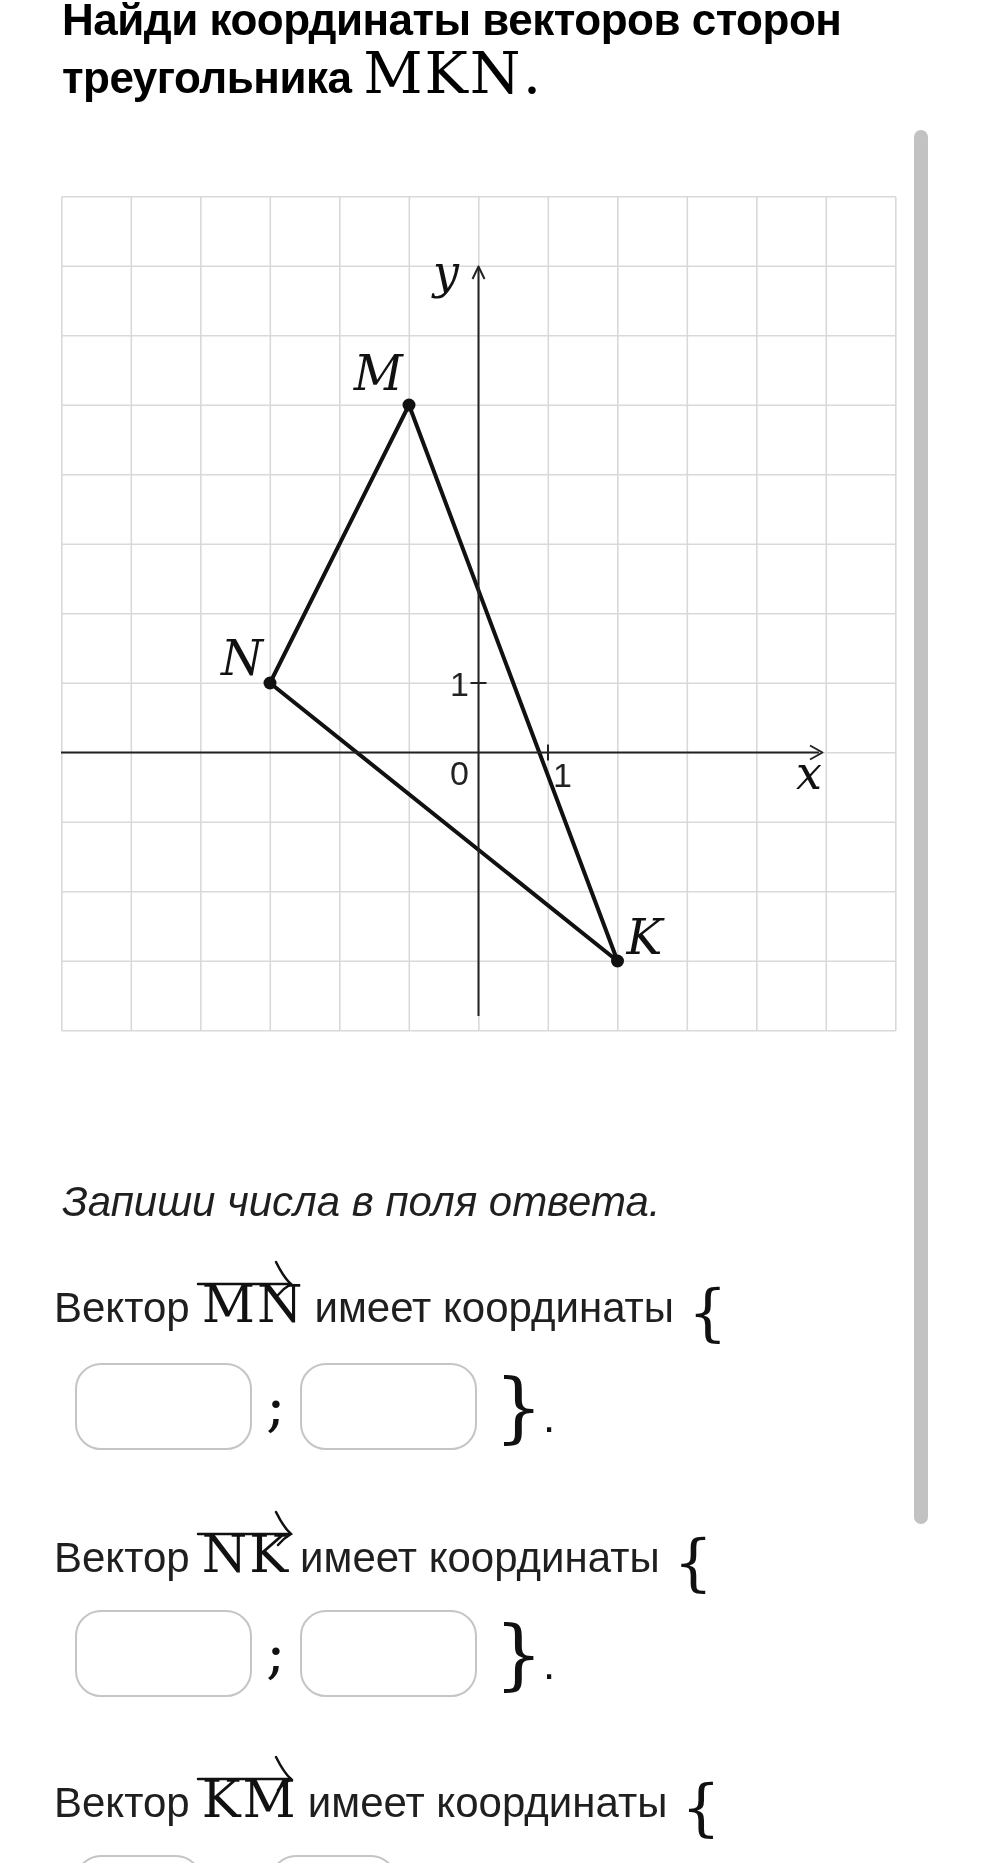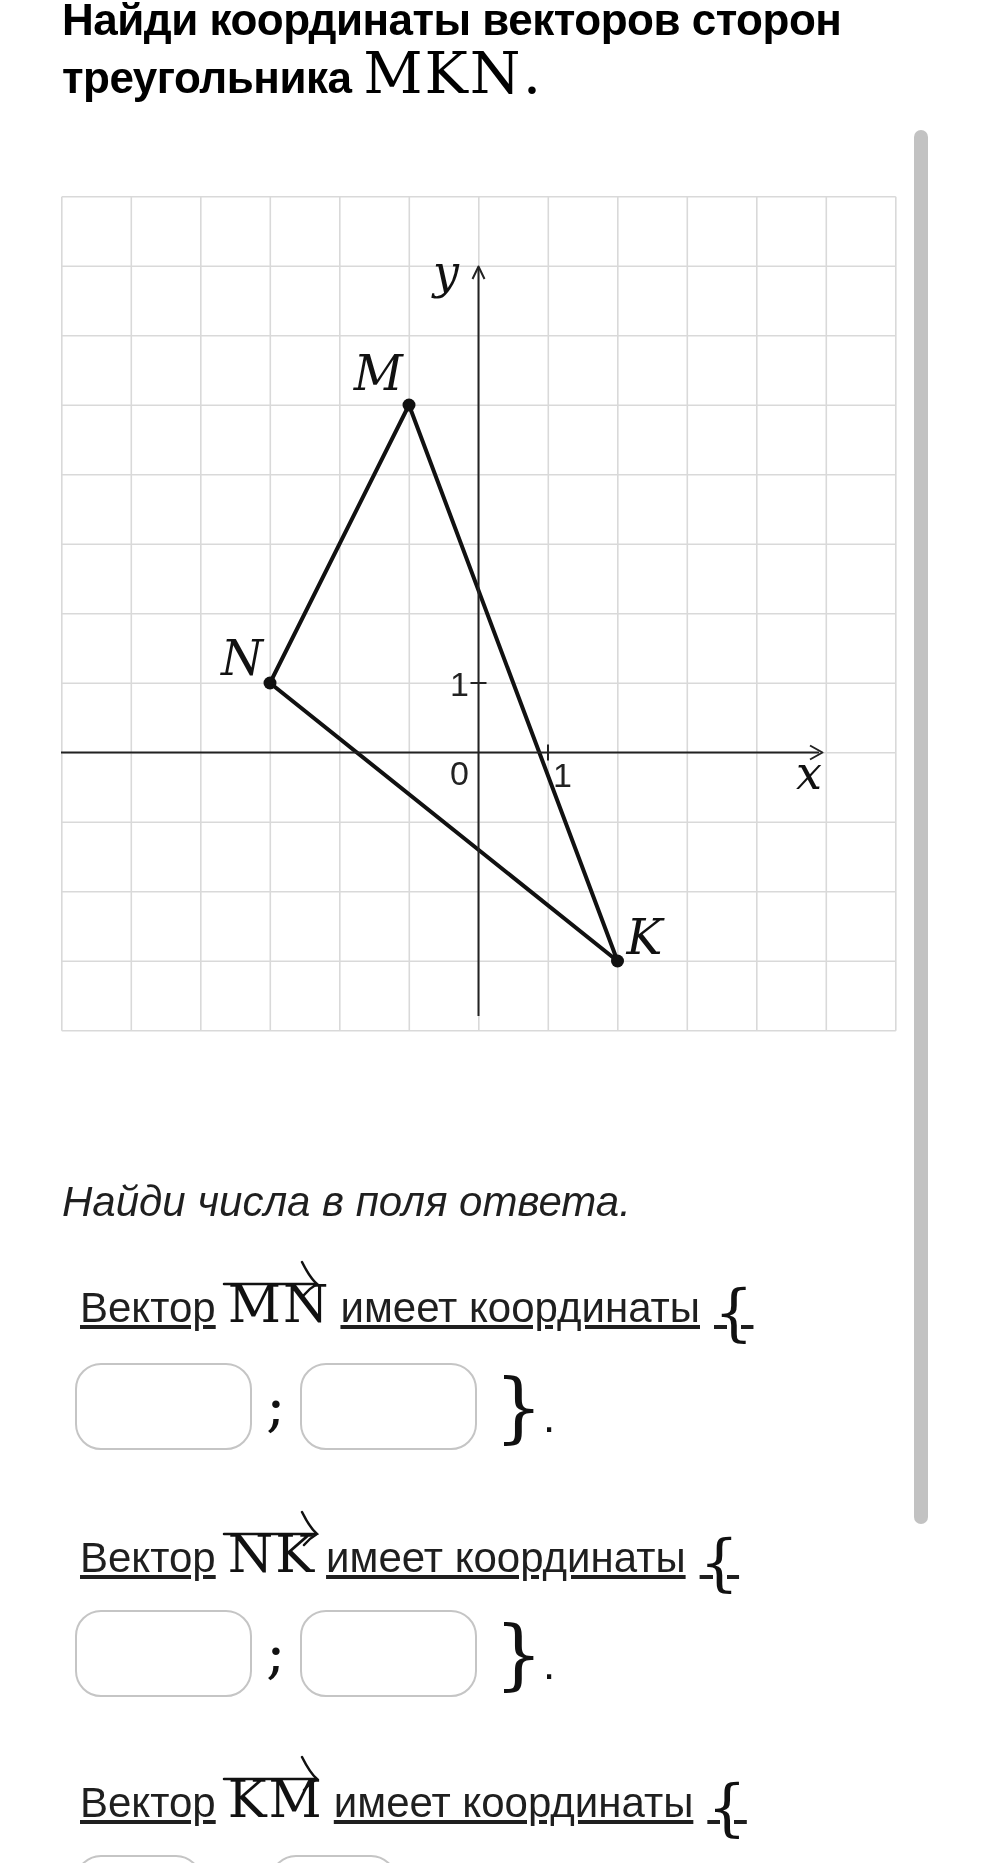--- a/index.html
+++ b/index.html
@@ -10,22 +10,22 @@
   .math-serif{font:400 58px/52px "DejaVu Serif",serif;letter-spacing:2px;font-weight:400;}
   #plot{position:absolute;left:61px;top:196px;}
   .gridline{stroke:#d9d9d9;stroke-width:1.6;}
   .axis{stroke:#222;stroke-width:2;fill:none;}
   .tri{stroke:#111;stroke-width:4;fill:none;stroke-linejoin:round;}
   .tick{font:400 34px "Liberation Sans",sans-serif;fill:#222;}
   .axlab{font:italic 400 46px "DejaVu Serif",serif;fill:#111;}
   .ptlab{font:italic 400 48px "DejaVu Serif",serif;fill:#111;}
   .instruction{position:absolute;left:62px;top:1134px;white-space:nowrap;color:#1f1f1f;
        font:italic 400 42px/52px "Liberation Sans",sans-serif;}
-  .qtext{position:absolute;left:80px;white-space:nowrap;color:#1f1f1f;
-       font:400 42px/52px "Liberation Sans",sans-serif;text-decoration:underline;}
+  .qtext{position:absolute;left:54px;white-space:nowrap;color:#1f1f1f;
+       font:400 42px/52px "Liberation Sans",sans-serif;}
   .vec{display:inline-block;position:relative;margin:0 10px 0 12px;}
   .vletters{font:400 52px/52px "DejaVu Serif",serif;letter-spacing:2px;color:#111;}
   .vec svg{position:absolute;top:-30px;left:-6px;overflow:visible;}
   .vec-line{stroke:#111;stroke-width:2.5;fill:none;stroke-linecap:round;}
   .brace{font:400 62px "DejaVu Serif",serif;color:#111;vertical-align:-12px;margin-left:14px;}
   .inputrow{position:absolute;left:75px;height:87px;display:flex;align-items:center;}
   .answer{width:177px;height:87px;box-sizing:border-box;border:2px solid #c5c5c5;border-radius:26px;
        background:#fff;outline:none;text-align:center;color:#111;
        font:400 40px "Liberation Sans",sans-serif;padding:0 10px;}
   .inputrow.narrow .answer{width:127px;}
@@ -94,21 +94,21 @@
   <g id="points-layer">
       <circle cx="348" cy="209" r="6.5" fill="#111"></circle>
       <text x="342" y="194" class="ptlab" text-anchor="end">M</text>
       <circle cx="209" cy="487" r="6.5" fill="#111"></circle>
       <text x="202" y="479" class="ptlab" text-anchor="end">N</text>
       <circle cx="556.5" cy="765" r="6.5" fill="#111"></circle>
       <text x="565.5" y="758" class="ptlab" text-anchor="start">K</text>
     </g>
 </svg>
 
-<p class="instruction">Найди числа в поля ответа.</p>
+<p class="instruction">Запиши числа в поля ответа.</p>
 
 <div class="qtext" style="top:1276px">
   <span>Вектор</span><span class="vec"><svg width="100" height="50" viewBox="0 0 100 50">
         <line class="vec-line" x1="2" y1="36" x2="94" y2="36"></line>
         <path class="vec-line" d="M80,14 Q88,30 95,36 Q88,40 82,47"></path>
       </svg><span class="vletters">MN</span></span><span>имеет координаты</span><span class="brace">{</span>
 </div>
 <div class="inputrow" style="top:1363px">
   <input class="answer" type="text" value="" style="">
   <span class="sep">;</span>

